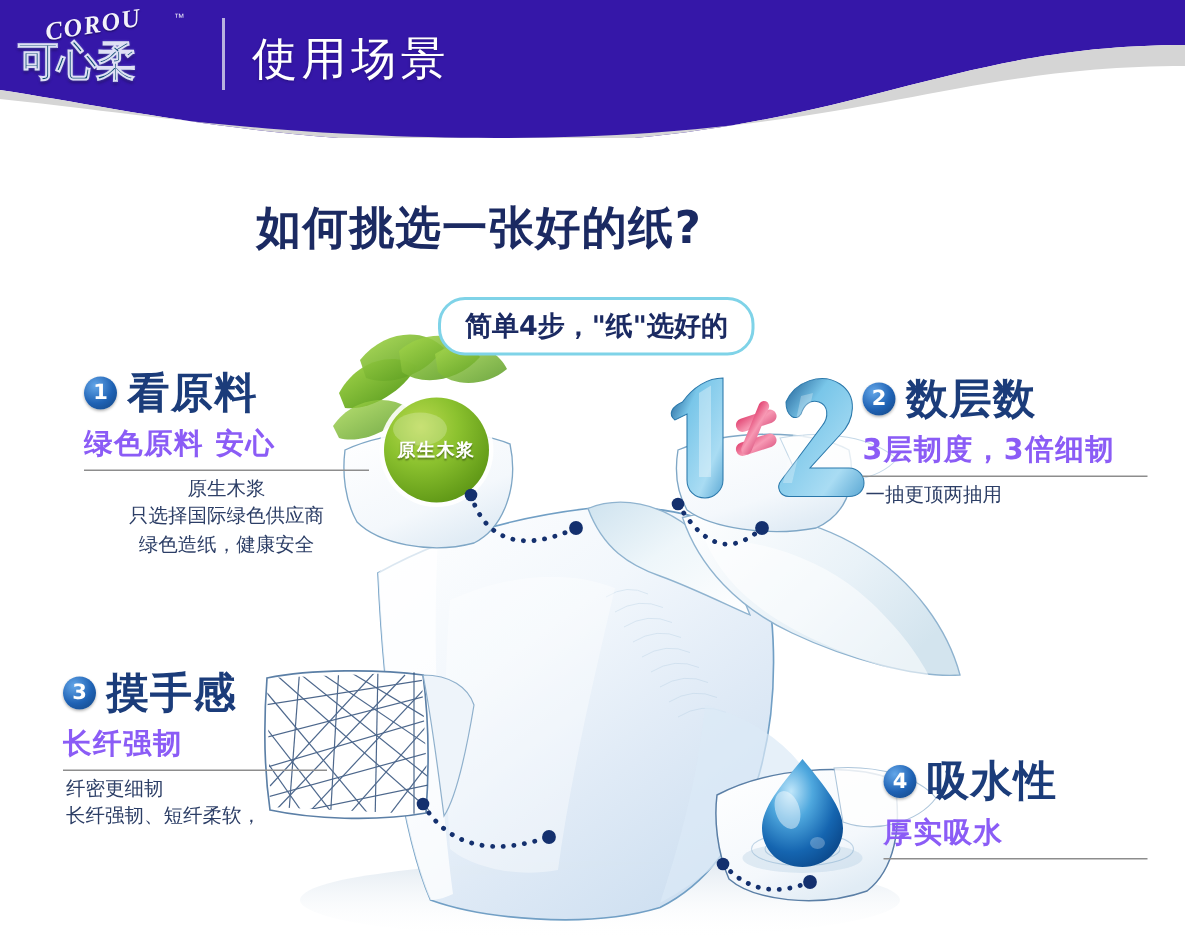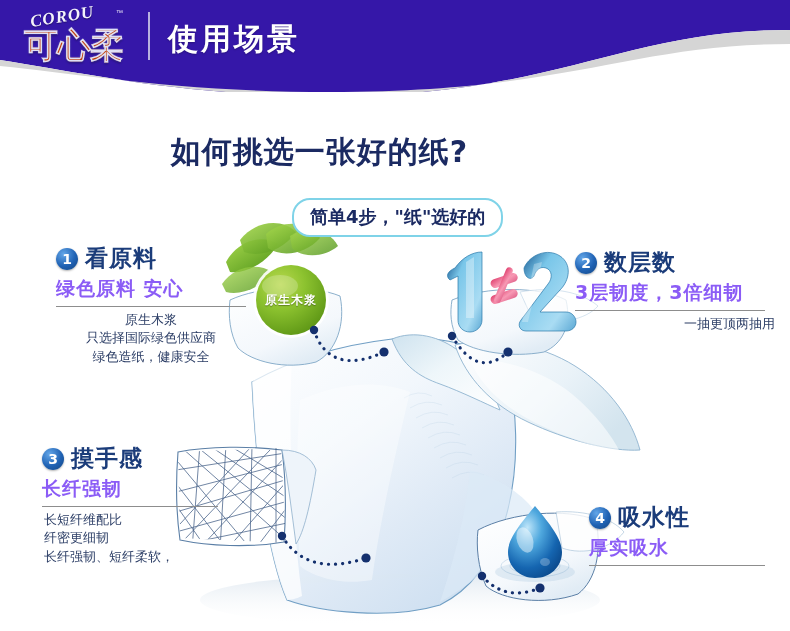--- a/index.html
+++ b/index.html
@@ -19,31 +19,31 @@
   .logo-script{
     position:absolute;left:18px;top:1px;
     font-family:"Liberation Serif","DejaVu Serif",serif;
     font-style:italic;font-weight:bold;
     font-size:17px;letter-spacing:1px;color:#f3f2fb;
     transform:rotate(-9deg);
     text-shadow:0 1px 1px rgba(0,0,0,.35);
   }
   .logo-tm{position:absolute;left:104px;top:3px;font-size:7px;color:#e8e6f7;}
   .logo-cn{
-    position:absolute;left:12px;top:17px;
-    font-size:34px;font-weight:bold;letter-spacing:-1px;
-    color:#c2410c;
+    position:absolute;left:0;top:17px;
+    font-size:27px;font-weight:bold;letter-spacing:-1px;
+    color:#0c4a6e;
     font-family:"DejaVu Sans","Liberation Sans",sans-serif;
     text-shadow:0 0 2px rgba(120,120,220,.9),0 2px 2px rgba(0,0,0,.3);
     -webkit-text-stroke:0.4px #dfe0f5;
   }
   .banner-divider{position:absolute;left:148px;top:12px;width:2px;height:48px;background:#cfcce9;opacity:.85;}
   .banner-title{
     position:absolute;left:168px;top:19px;
-    font-size:30px;font-weight:bold;letter-spacing:3px;color:#ffffff;
+    font-size:30px;font-weight:normal;letter-spacing:3px;color:#ffffff;
     font-family:"DejaVu Sans","Liberation Sans",sans-serif;
     text-shadow:0 1px 2px rgba(0,0,0,.25);
   }
 
   
   .main-title{
     position:absolute;left:0;top:132px;width:639px;text-align:center;
     font-size:30px;font-weight:bold;color:#1b2a62;letter-spacing:1px;
     font-family:"DejaVu Sans","Liberation Sans",sans-serif;
   }
@@ -62,41 +62,41 @@
   .feat-head{display:flex;align-items:center;gap:7px;}
   .num-badge{
     width:22px;height:22px;border-radius:50%;
     background:radial-gradient(circle at 34% 28%,#63a6e8 0%,#1f62b4 55%,#14447f 100%);
     color:#fff;font-size:14px;font-weight:bold;
     display:flex;align-items:center;justify-content:center;
     box-shadow:0 1px 2px rgba(0,0,0,.3);flex:none;
     font-family:"DejaVu Sans","Liberation Sans",sans-serif;
   }
   .feat-title{
-    font-size:23px;font-weight:bold;color:#1b3c7a;letter-spacing:1px;
+    font-size:28px;font-weight:bold;color:#1b3c7a;letter-spacing:1px;
     font-family:"DejaVu Sans","Liberation Sans",sans-serif;
   }
   .feat-sub{
     font-size:19px;color:#8b5cf6;font-weight:bold;margin-top:2px;letter-spacing:1px;
     font-family:"DejaVu Sans","Liberation Sans",sans-serif;
   }
   .feat-rule{height:1px;background:#8d8d8d;margin-top:4px;margin-bottom:4px;}
   .feat-desc{
     font-size:13px;color:#2c3e66;line-height:1.42;
     font-family:"DejaVu Sans","Liberation Sans",sans-serif;
   }
   .feat-desc div{white-space:nowrap;}
 
   
   #feat1{left:56px;top:243px;width:190px;}
   #feat1 .feat-rule{width:190px;}
   #feat1 .feat-desc{text-align:center;}
   #feat2{left:575px;top:247px;width:200px;}
   #feat2 .feat-rule{width:190px;}
-  #feat2 .feat-desc{text-align:right;padding-left:2px;margin-left:23px;}
+  #feat2 .feat-desc{text-align:left;padding-left:2px;}
   #feat3{left:42px;top:443px;width:176px;}
   #feat3 .feat-rule{width:176px;}
   #feat3 .feat-desc{text-align:left;padding-left:2px;}
   #feat4{left:589px;top:502px;width:176px;}
   #feat4 .feat-rule{width:176px;}
   #feat4 .feat-desc{text-align:left;padding-left:2px;}
 
   
   #art{position:absolute;left:0;top:0;width:790px;height:631px;z-index:10;}
   #connectors{position:absolute;left:0;top:0;width:790px;height:631px;z-index:20;pointer-events:none;}
@@ -362,21 +362,20 @@
   </div>
 
   <div class="feat" id="feat3">
     <div class="feat-head">
       <div class="num-badge">3</div>
       <div class="feat-title">摸手感</div>
     </div>
     <div class="feat-sub">长纤强韧</div>
     <div class="feat-rule"></div>
     <div class="feat-desc">
-      <div>长短纤维配比</div>
       <div>纤密更细韧</div>
       <div>长纤强韧、短纤柔软，</div>
     </div>
   </div>
 
   <div class="feat" id="feat4">
     <div class="feat-head">
       <div class="num-badge">4</div>
       <div class="feat-title">吸水性</div>
     </div>

